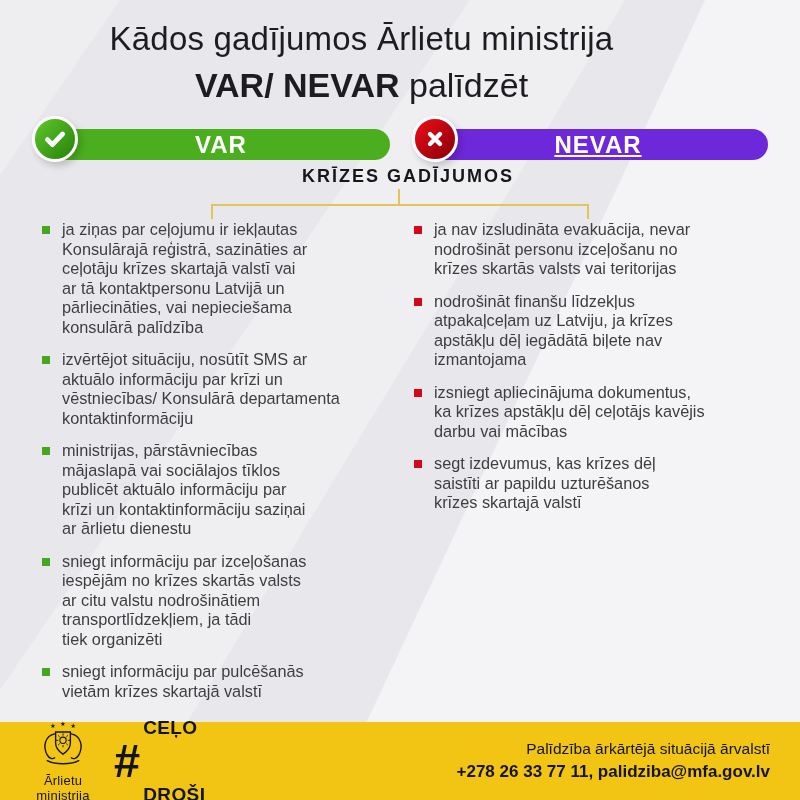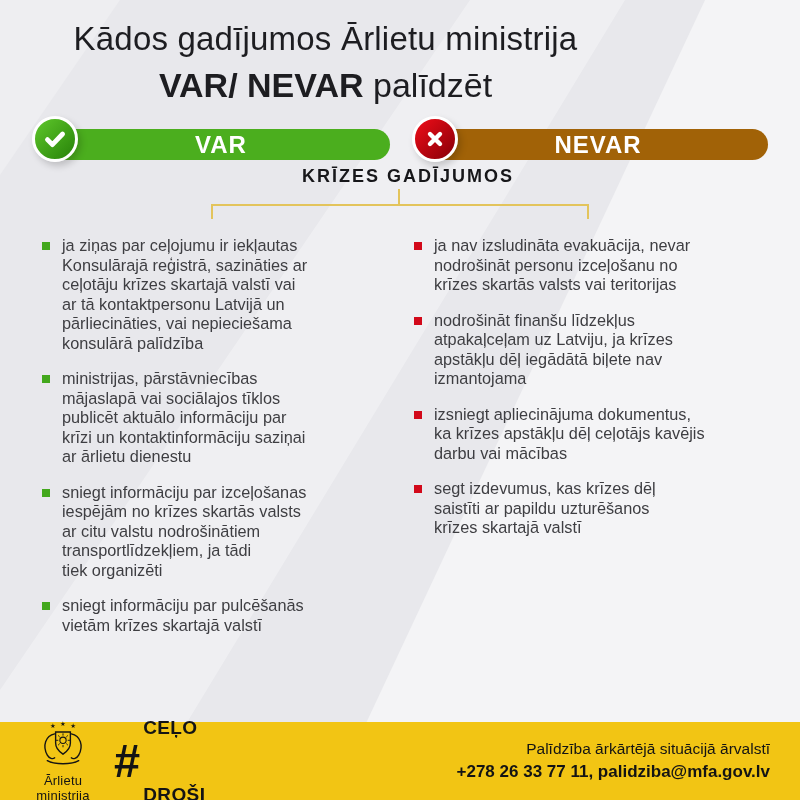--- a/index.html
+++ b/index.html
@@ -6,50 +6,50 @@
   body{font-family:"Liberation Sans","DejaVu Sans",sans-serif;}
   .canvas{position:relative;width:800px;height:800px;background:#e8e8ec;overflow:hidden;}
 
   
   .band{position:absolute;inset:0;pointer-events:none;}
   .band1{background:rgba(255,255,255,.5);clip-path:polygon(705px 0,800px 0,800px 800px,330px 800px);}
   .band2{background:rgba(255,255,255,.33);clip-path:polygon(470px 0,625px 0,140px 800px,0 800px,0 690px);}
   .band3{background:rgba(255,255,255,.25);clip-path:polygon(0 0,120px 0,0 175px);}
 
   
-  .title-block{position:absolute;top:16px;left:0;width:651px;text-align:center;color:#1d1d21;}
+  .title-block{position:absolute;top:16px;left:0;width:651px;text-align:center;color:#1d1d21;padding-left:36px;}
   .t1{font-size:33px;line-height:46px;font-weight:400;letter-spacing:.2px;}
   .t2{font-size:34px;line-height:46px;font-weight:400;}
   .t2 .b{font-weight:700;}
 
   
   .pill{position:absolute;top:129px;height:31px;border-radius:16px;color:#fff;
         font-weight:700;font-size:24px;letter-spacing:1px;text-align:center;line-height:31px;}
   .pill-var{left:52px;width:338px;background:#4bae1e;}
-  .pill-nevar{left:428px;width:340px;background:#a16207;}
+  .pill-nevar{left:428px;width:340px;background:#6d28d9;text-decoration:underline;}
   .badge{position:absolute;top:116px;width:46px;height:46px;border-radius:50%;
          border:3px solid #fff;box-sizing:border-box;z-index:3;
          display:flex;align-items:center;justify-content:center;
          box-shadow:3px 4px 7px rgba(0,0,0,.18);}
   .badge-check{left:32px;background:linear-gradient(135deg,#56bd26 15%,#2f8c0e 85%);}
   .badge-cross{left:412px;background:linear-gradient(135deg,#e00b16 15%,#96000a 85%);}
   .badge svg{display:block;}
 
   
   .section-heading{position:absolute;top:166px;left:8px;width:800px;text-align:center;
                    font-size:18px;font-weight:700;letter-spacing:2px;color:#17171a;}
   .bracket{position:absolute;left:211px;top:204px;width:378px;height:15px;
            border:2px solid #e3c45c;border-bottom:none;box-sizing:border-box;}
   .bracket .stem{position:absolute;left:185px;top:-17px;width:2px;height:15px;background:#e3c45c;}
 
   
   ul.col{position:absolute;top:220px;margin:0;padding:0;list-style:none;}
   ul.col-var{left:40px;width:354px;}
   ul.col-nevar{left:412px;width:358px;}
-  li.item{position:relative;padding-left:22px;margin-bottom:13px;margin-top:16px;}
+  li.item{position:relative;padding-left:22px;margin-bottom:13px;}
   li.item .txt{white-space:pre-line;font-size:16.3px;line-height:19.5px;color:#3e3e42;}
   .sq{position:absolute;left:2px;top:6px;width:8px;height:8px;}
   .sq-g{background:#43a81d;}
   .sq-r{background:#d2091a;}
 
   
   .footer{position:absolute;left:0;bottom:0;width:800px;height:78px;background:#f2c514;
           display:flex;align-items:center;box-sizing:border-box;padding:0 30px 0 28px;color:#141414;}
   .arms-block{width:70px;text-align:center;flex:0 0 auto;}
   .arms-label{font-size:13px;margin-top:1px;letter-spacing:.2px;}
@@ -92,21 +92,24 @@
       <div class="stem"></div>
     </div>
 
   <ul class="col col-var">
     <li class="item"><span class="sq sq-g"></span><span class="txt">ja ziņas par ceļojumu ir iekļautas
 Konsulārajā reģistrā, sazināties ar
 ceļotāju krīzes skartajā valstī vai
 ar tā kontaktpersonu Latvijā un
 pārliecināties, vai nepieciešama
 konsulārā palīdzība</span></li>
-    <li class="item"><span class="sq sq-g"></span></li>
+    <li class="item"><span class="sq sq-g"></span><span class="txt">izvērtējot situāciju, nosūtīt SMS ar
+aktuālo informāciju par krīzi un
+vēstniecības/ Konsulārā departamenta
+kontaktinformāciju</span></li>
     <li class="item"><span class="sq sq-g"></span><span class="txt">ministrijas, pārstāvniecības
 mājaslapā vai sociālajos tīklos
 publicēt aktuālo informāciju par
 krīzi un kontaktinformāciju saziņai
 ar ārlietu dienestu</span></li>
     <li class="item"><span class="sq sq-g"></span><span class="txt">sniegt informāciju par izceļošanas
 iespējām no krīzes skartās valsts
 ar citu valstu nodrošinātiem
 transportlīdzekļiem, ja tādi
 tiek organizēti</span></li>

